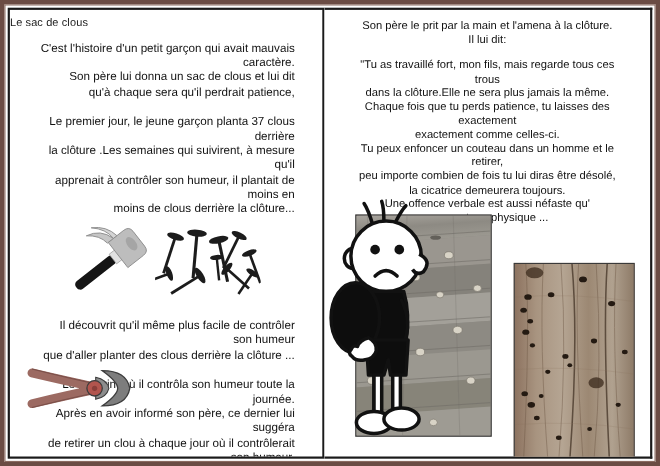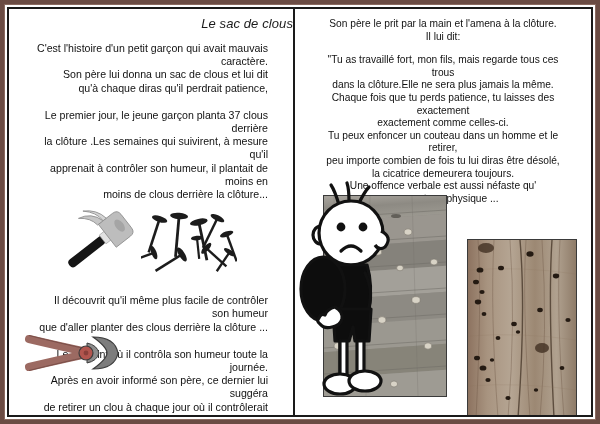--- a/index.html
+++ b/index.html
@@ -35,26 +35,25 @@
     border:2px solid #1a1a1a;
     margin:2px 0 2px 2px;
   }
   .panel-right{
     flex:1;
     border:2px solid #1a1a1a;
     border-left:none;
     margin:2px 2px 2px 0;
   }
   .title{
-    text-align:right;
-    font-size:13px;
+    text-align:left;
+    font-size:10px;
     color:#1b1b1b;
     margin-top:7px;
     letter-spacing:.1px;
-    font-style:italic;
   }
   .para{
     text-align:right;
     font-size:10.6px;
     line-height:13.2px;
     color:#111;
     padding:0 25px;
   }
   .para.p1{margin-top:11px;}
   .para.p2{margin-top:14px;}
@@ -122,21 +121,21 @@
 <div class="page">
   <div class="page-inner">
 
     <div class="panel panel-left">
 
       <div class="title">Le sac de clous</div>
 
       <div class="para p1">
         <div>C'est l'histoire d'un petit garçon qui avait mauvais caractère.</div>
         <div>Son père lui donna un sac de clous et lui dit</div>
-        <div>qu'à chaque diras qu'il perdrait patience,</div>
+        <div>qu'à chaque sera qu'il perdrait patience,</div>
       </div>
 
       <div class="para p2">
         <div>Le premier jour, le jeune garçon planta 37 clous derrière</div>
         <div>la clôture .Les semaines qui suivirent, à mesure qu'il</div>
         <div>apprenait à contrôler son humeur, il plantait de moins en</div>
         <div>moins de clous derrière la clôture...</div>
       </div>
 
       <div class="tools-row">

